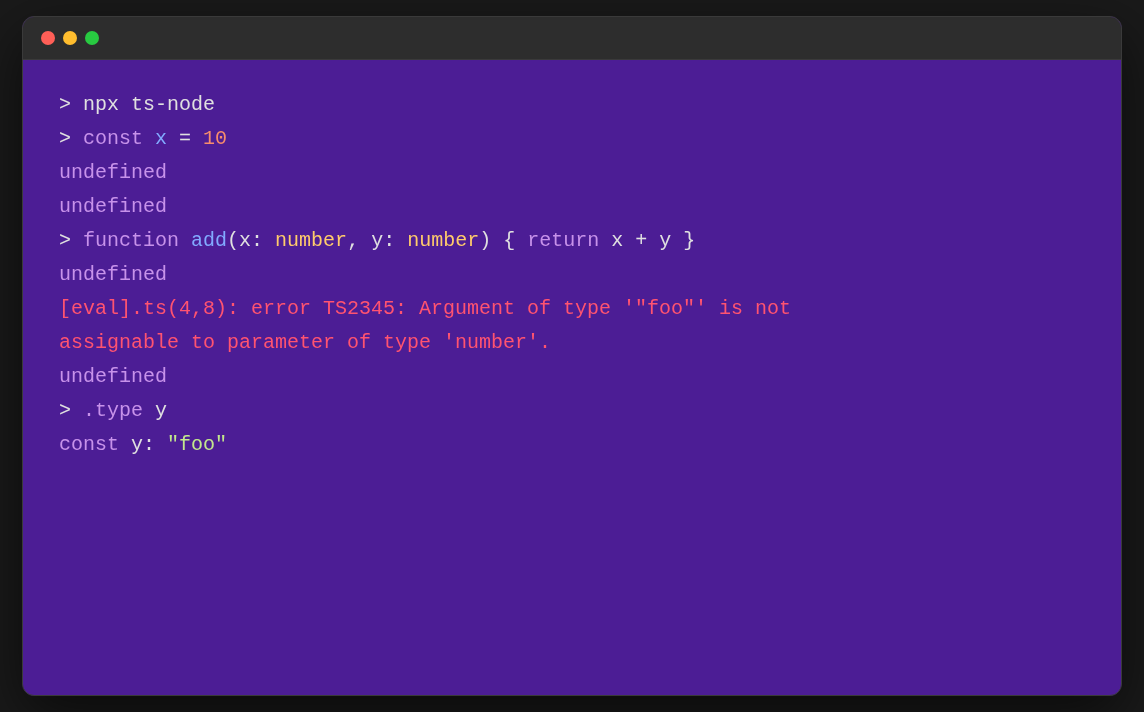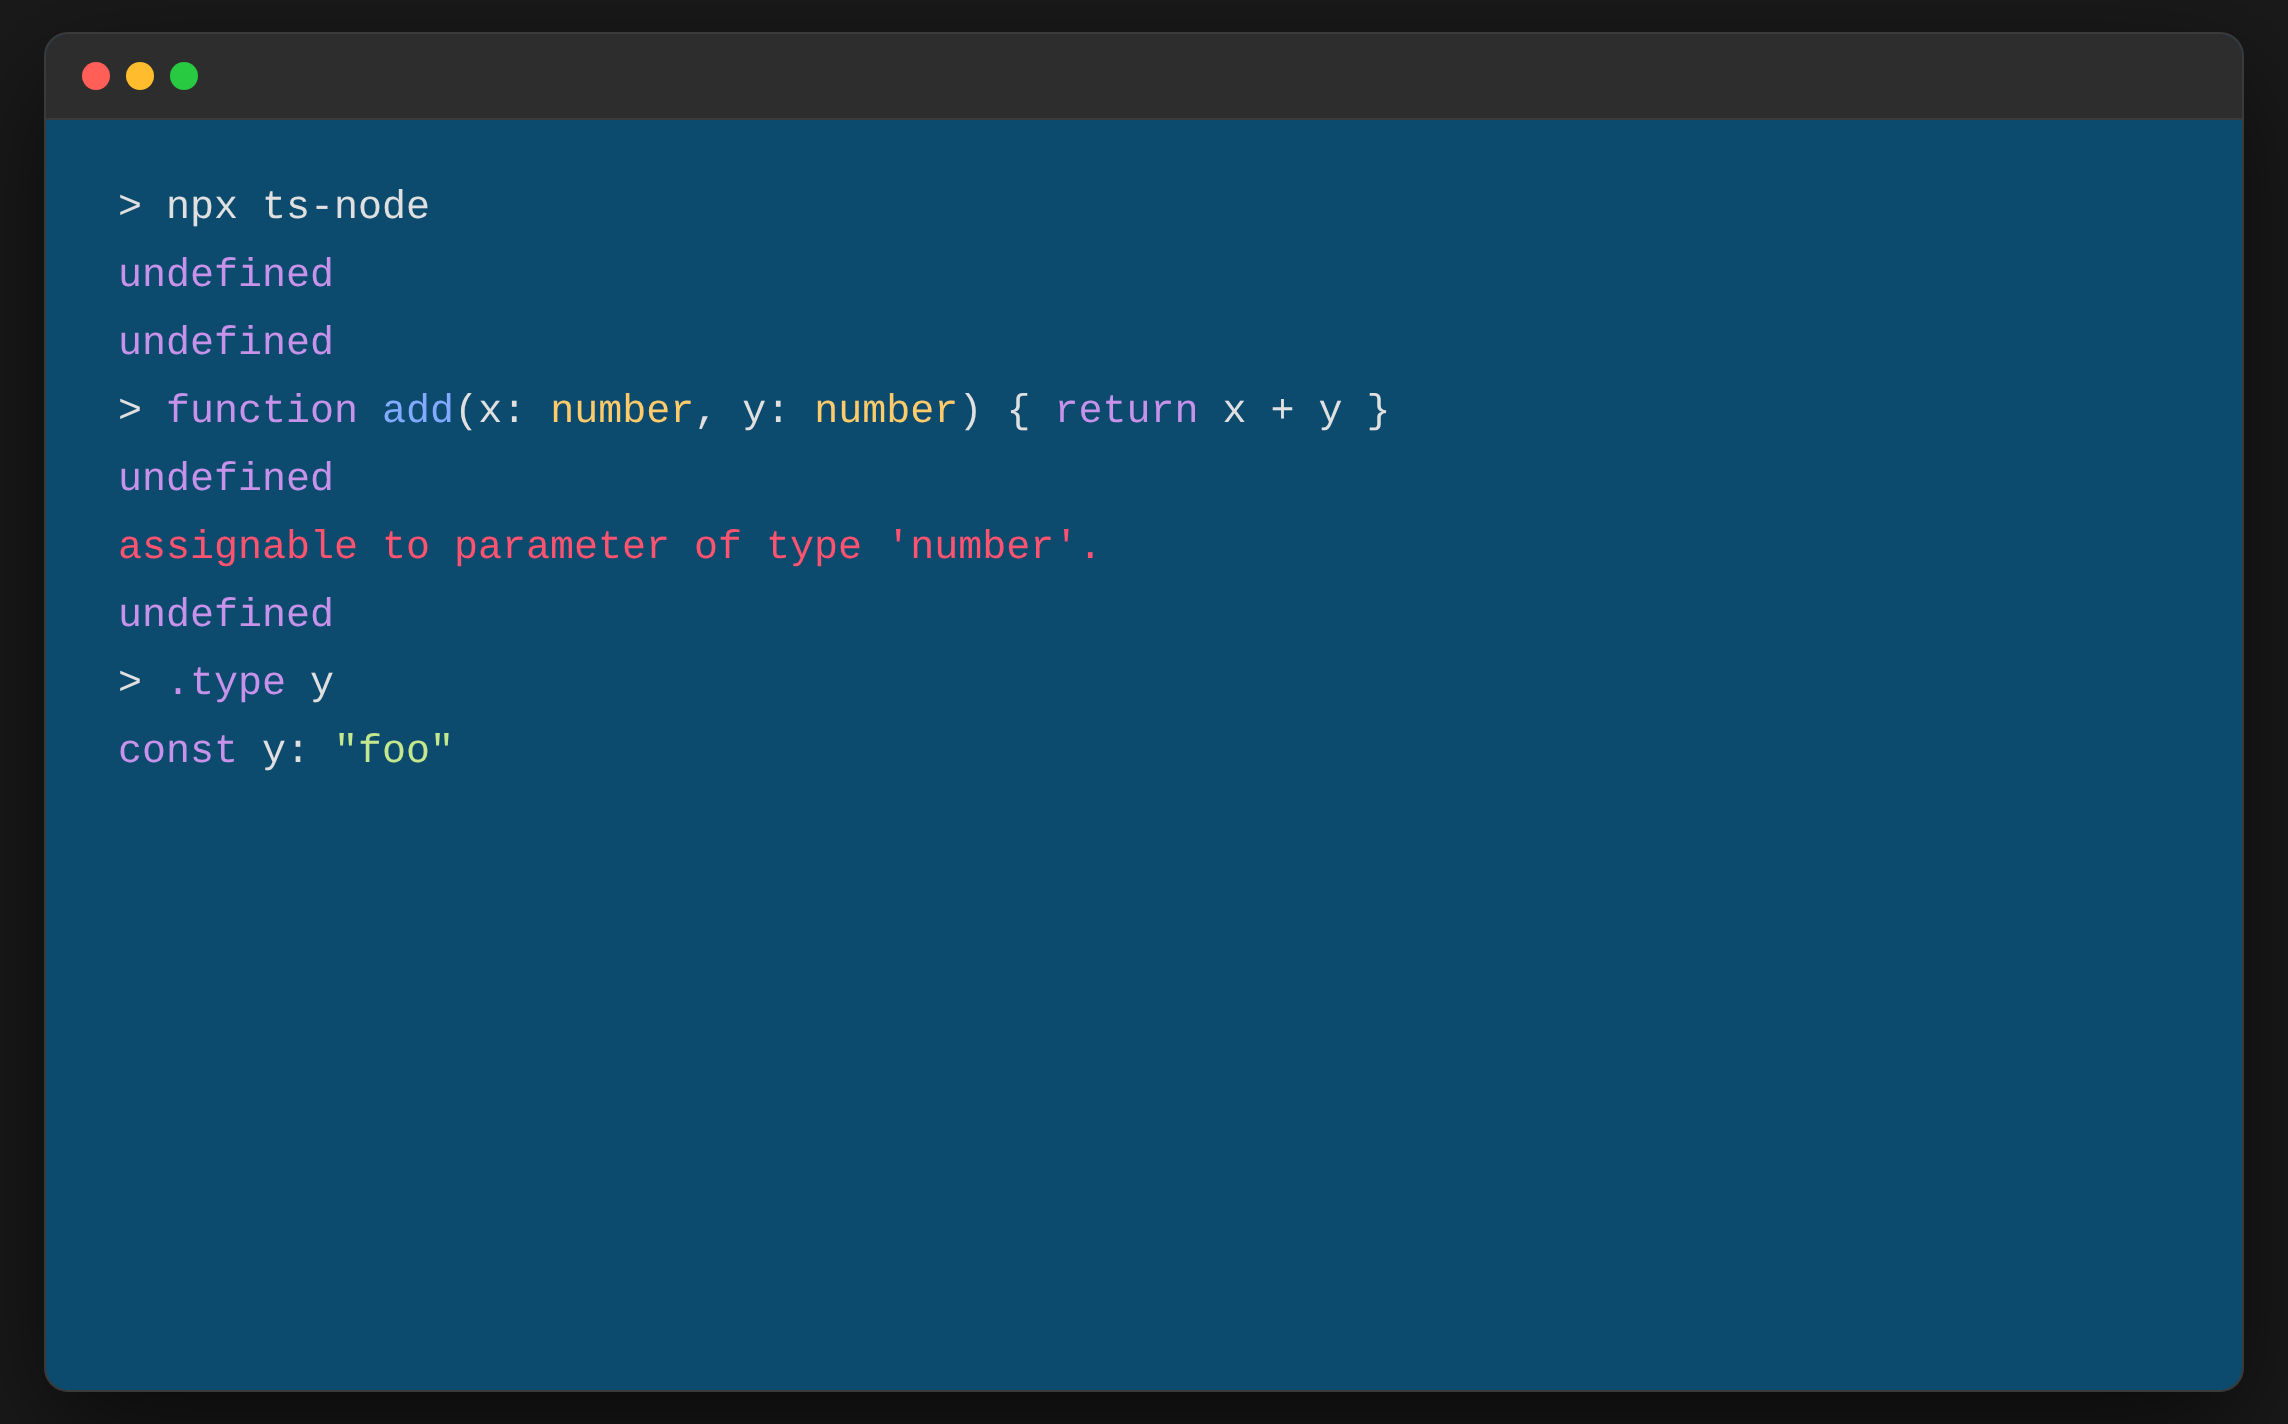--- a/index.html
+++ b/index.html
@@ -11,21 +11,21 @@
     body {
       background: #1a1a1a;
       display: flex;
       justify-content: center;
       align-items: center;
       min-height: 100vh;
       font-family: 'Courier New', Courier, monospace;
     }
 
     .terminal-window {
-      background: #0c4a6e;
+      background: #4c1d95;
       border-radius: 12px;
       width: 1100px;
       min-height: 680px;
       box-shadow: 0 20px 60px rgba(0,0,0,0.6);
       overflow: hidden;
       border: 1px solid #3a3a3a;
     }
 
     .title-bar {
       background: #2d2d2d;
@@ -83,31 +83,33 @@
 <div class="terminal-window">
   <div class="title-bar">
     <div class="dot dot-red"></div>
     <div class="dot dot-yellow"></div>
     <div class="dot dot-green"></div>
   </div>
   <div class="terminal-body">
 
     <span class="line"><span class="prompt-gt">&gt; </span><span class="cmd">npx ts-node</span></span>
 
+    <span class="line"><span class="prompt-gt">&gt; </span><span class="keyword">const</span><span class="cmd"> </span><span class="var-name">x</span><span class="operator"> = </span><span class="number">10</span></span>
 
     <span class="line undefined">undefined</span>
 
 
     <span class="line undefined">undefined</span>
 
     <span class="line"><span class="prompt-gt">&gt; </span><span class="keyword">function</span><span class="cmd"> </span><span class="func-name">add</span><span class="paren">(</span><span class="param">x</span><span class="operator">: </span><span class="type-name">number</span><span class="operator">, </span><span class="param">y</span><span class="operator">: </span><span class="type-name">number</span><span class="paren">)</span><span class="brace"> { </span><span class="ret">return</span><span class="cmd"> x + y </span><span class="brace">}</span></span>
 
     <span class="line undefined">undefined</span>
 
 
+    <span class="line error-line">[eval].ts(4,8): error TS2345: Argument of type '"foo"' is not</span>
 
     <span class="line error-line">assignable to parameter of type 'number'.</span>
 
     <span class="line undefined">undefined</span>
 
 
 
     <span class="line"><span class="prompt-gt">&gt; </span><span class="dot-cmd">.type</span><span class="cmd"> y</span></span>
 
     <span class="line"><span class="result-keyword">const</span><span class="cmd"> y: </span><span class="result-string">"foo"</span></span>

